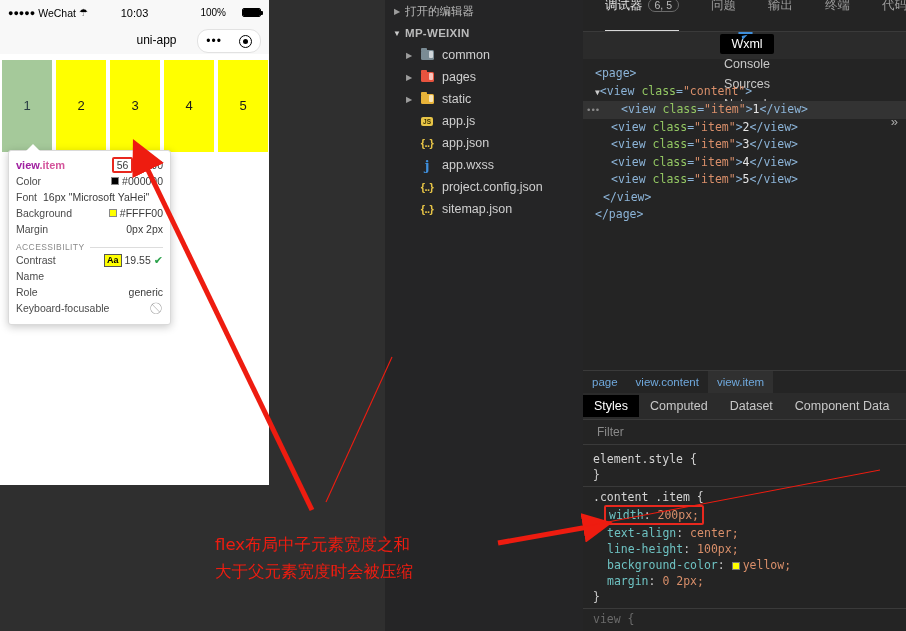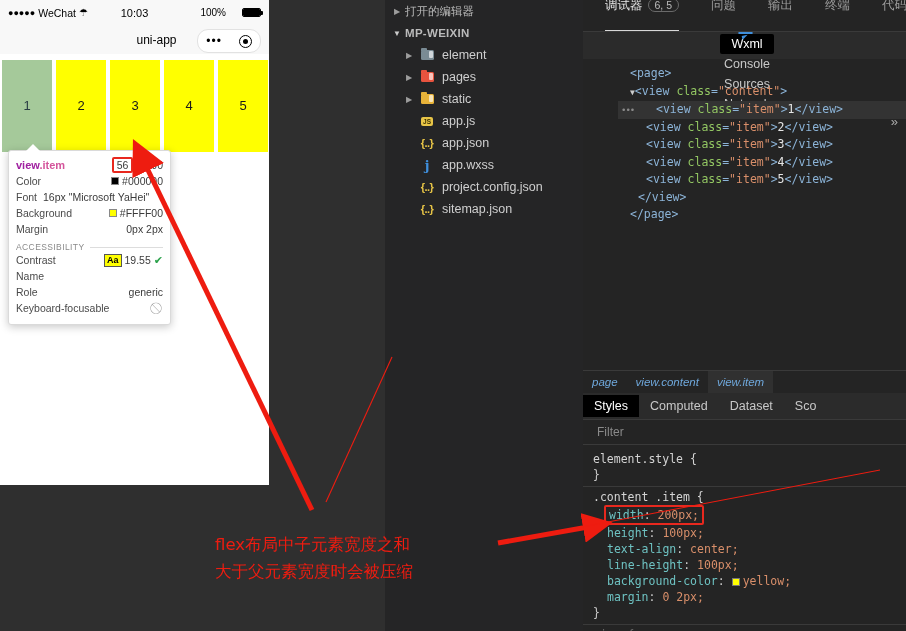--- a/index.html
+++ b/index.html
@@ -173,29 +173,29 @@
   .vsep{width:1px;height:14px;background:#4a4a4a;margin:0 6px 0 2px;}
   .sub-tab{padding:3px 11px;border-radius:2px;white-space:nowrap;color:#c8c8c8;}
   .sub-tab.active{background:#000;color:#fff;}
   .chev{margin-left:auto;margin-right:8px;color:#aaa;font-size:13px;}
 
   .wxml{
     height:305px;background:#242424;padding:6px 0 0 0;
     font-family:"DejaVu Sans Mono","Liberation Mono",monospace;
     font-size:11.5px;line-height:17.5px;overflow:hidden;
   }
-  .wline{padding-left:12px;white-space:pre;position:relative;margin-left:35px;}
+  .wline{padding-left:12px;white-space:pre;position:relative;}
   .wline.hl{background:#333333;}
   .wline .dots{position:absolute;left:3px;color:#8a8a8a;font-size:9px;letter-spacing:-1px;top:1px;}
   .tg{color:#8cb4d8;} .at{color:#93c763;} .av{color:#d98f6a;}
   .tx{color:#e6e6e6;} .ar{color:#cccccc;font-size:8px;}
 
   .crumbs{
     display:flex;height:22px;align-items:stretch;background:#242424;
-    border-top:1px solid #3a3a3a;font-size:11.5px;font-style:italic;
+    border-top:1px solid #3a3a3a;font-size:11.5px;
   }
   .crumb{display:flex;align-items:center;padding:0 9px;color:#6fa8dc;}
   .crumb.active{background:#303030;}
   .st-tabs{
     display:flex;align-items:center;height:26px;background:#2b2b2b;
     font-size:12.5px;color:#c8c8c8;
   }
   .st-tab{padding:4px 11px;white-space:nowrap;text-align:right;}
   .st-tab.active{background:#000;color:#fff;}
   .filterbar{
@@ -335,21 +335,21 @@
       <span>MP-WEIXIN</span>
     </div>
 
     <div class="sb-row" style="padding-left:16px;">
       <span class="tw">▶</span>
       <span class="ficon">
           <i class="fold gray">
             <em></em>
           </i>
         </span>
-      <span class="fname">element</span>
+      <span class="fname">common</span>
     </div>
     <div class="sb-row" style="padding-left:16px;">
       <span class="tw">▶</span>
       <span class="ficon">
           <i class="fold red">
             <em></em>
           </i>
         </span>
       <span class="fname">pages</span>
     </div>
@@ -431,36 +431,36 @@
     <div class="crumbs">
       <span class="crumb">page</span>
       <span class="crumb">view.content</span>
       <span class="crumb active">view.item</span>
     </div>
 
     <div class="st-tabs">
       <span class="st-tab active">Styles</span>
       <span class="st-tab">Computed</span>
       <span class="st-tab">Dataset</span>
+      <span class="st-tab">Component Data</span>
       <span class="st-tab">Sco</span>
     </div>
 
     <div class="filterbar">
       <input placeholder="Filter" style="">
     </div>
 
     <div class="cssbox" id="css-rules">
         <div class="cgroup">
           <div class="cline sel-c">element.style {</div>
           <div class="cline">}</div>
         </div>
         <div class="cgroup">
           <div class="cline sel-c">.content .item {</div>
           <div class="cline ind"><span class="boxed"><span class="prop">width</span><span class="punc">: </span><span class="val">200px;</span></span></div>
-          <div class="cline ind"><span><span class="prop">height</span><span class="punc">: </span><span class="val">100px;</span></span></div>
           <div class="cline ind"><span><span class="prop">text-align</span><span class="punc">: </span><span class="val">center;</span></span></div>
           <div class="cline ind"><span><span class="prop">line-height</span><span class="punc">: </span><span class="val">100px;</span></span></div>
           <div class="cline ind"><span><span class="prop">background-color</span><span class="punc">: </span><i class="swatch-y"></i><span class="val">yellow;</span></span></div>
           <div class="cline ind"><span><span class="prop">margin</span><span class="punc">: </span><span class="val">0 2px;</span></span></div>
           <div class="cline">}</div>
         </div>
         <div class="cline faint" style="padding-top: 2px;">view {</div>
       </div>
   </div>
 

